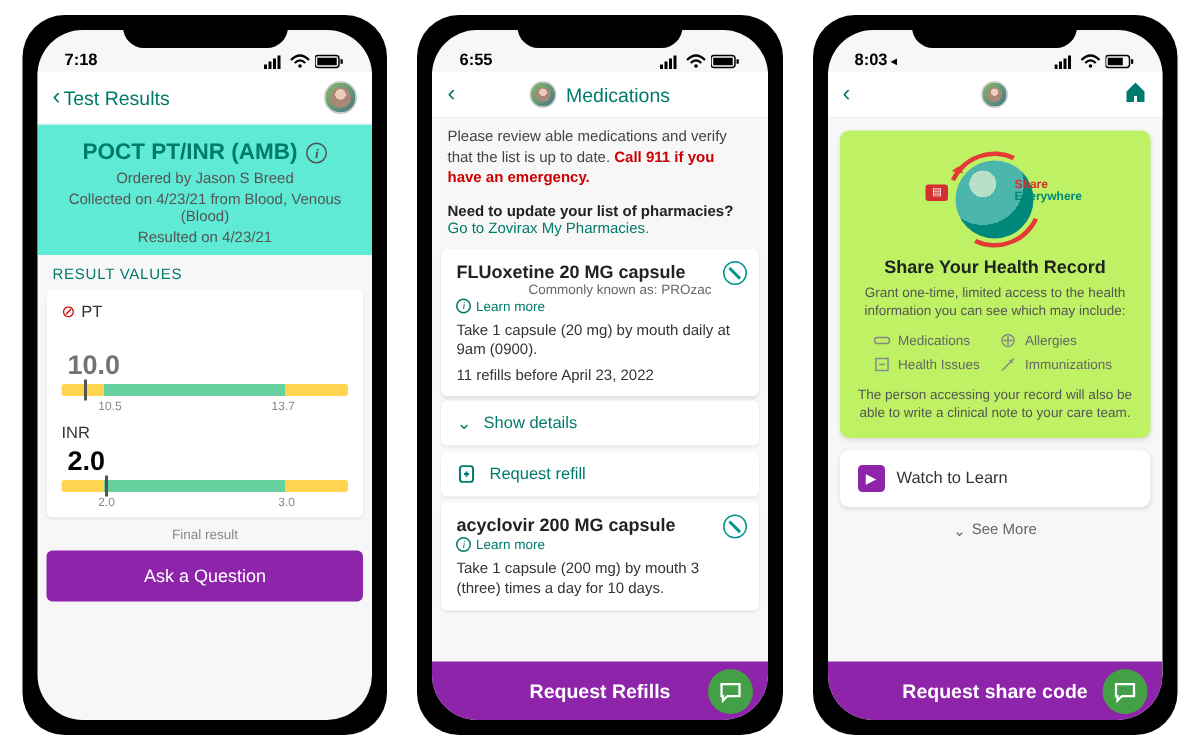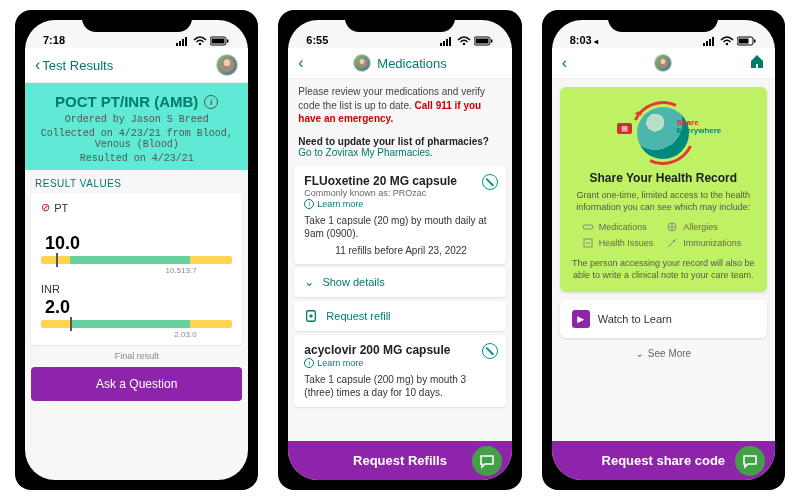--- a/index.html
+++ b/index.html
@@ -1,61 +1,61 @@
 <!DOCTYPE html>
 <html><head>
 <meta charset="utf-8">
 <style>
   * { box-sizing: border-box; margin: 0; padding: 0; font-family: -apple-system, BlinkMacSystemFont, "Segoe UI", Helvetica, Arial, sans-serif; }
   body { background: #fff; width: 800px; height: 500px; display: flex; gap: 20px; padding: 10px 15px; }
-  .phone { flex: 1; background: #000; border-radius: 16px; padding: 10px; position: relative; overflow: hidden; }
+  .phone { flex: 1; background: #000; border-radius: 28px; padding: 10px; position: relative; overflow: hidden; }
   .screen { background: #f7f7f7; border-radius: 30px; height: 100%; overflow: hidden; display: flex; flex-direction: column; position: relative; }
   .notch { position: absolute; top: 0; left: 50%; transform: translateX(-50%); width: 110px; height: 22px; background: #000; border-bottom-left-radius: 14px; border-bottom-right-radius: 14px; z-index: 50; }
   .status-bar { height: 28px; display: flex; align-items: flex-end; padding: 0 18px 2px; font-size: 11px; font-weight: 600; color: #000; justify-content: space-between; }
   .status-right { display: flex; gap: 3px; align-items: center; }
   .sig, .wifi, .batt { display: inline-block; }
   .sig svg, .wifi svg, .batt svg { display: block; }
   .header { display: flex; align-items: center; padding: 6px 10px; gap: 6px; background: #fff; border-bottom: 1px solid #eee;}
   .header.center { justify-content: center; position: relative; }
   .back { color: #007a6b; font-size: 13px; display: flex; align-items: center; gap: 2px; }
   .back .chev { font-size: 16px; line-height: 1; }
   .title { color: #007a6b; font-size: 13px; font-weight: 500; }
   .avatar { width: 22px; height: 22px; border-radius: 50%; background: linear-gradient(135deg,#8b6,#478); border: 1px solid #ccc; position: relative; overflow:hidden;}
   .avatar::after{content:'';position:absolute;inset:3px;background:radial-gradient(circle at 50% 35%, #ecb 30%, #a87 31%);border-radius:50%;}
   .content { flex: 1; overflow: hidden; display: flex; flex-direction: column; }
   .scroll { overflow: hidden; flex: 1; }
 
   
   .p1-head { text-align: center; padding: 10px 8px 6px; background: #5eead4; }
   .p1-head h1 { color: #007a6b; font-size: 15px; font-weight: 600; display: inline-flex; align-items: center; gap: 6px; }
   .info-icon{ width:14px;height:14px;border:1.2px solid #555;border-radius:50%;display:inline-flex;align-items:center;justify-content:center;font-size:9px;color:#555;font-style:italic;font-family:serif;}
-  .p1-head .sub { color: #555; font-size: 10px; margin-top: 3px; font-family: Liberation Mono, monospace; }
+  .p1-head .sub { color: #555; font-size: 10px; margin-top: 3px; }
   .sec-title { color: #007a6b; font-size: 10px; letter-spacing: .5px; padding: 8px 10px 4px; font-weight: 500;}
   .card { background: #fff; margin: 0 6px; padding: 8px 10px 6px; border-radius: 4px; box-shadow: 0 1px 2px rgba(0,0,0,.08); }
   .val-row { display:flex; align-items:center; gap:4px; font-size:11px; color:#333; }
   .alert-ic { color:#c00; font-size:11px; }
   .big-val { font-size: 18px; font-weight: 700; margin: 2px 0 2px 4px;}
-  .red { color:#000000;margin-top:19px; }
+  .red { color:#737373;margin-top:19px; }
   .bar { height: 8px; background: linear-gradient(90deg, #ffd54f 0 15%, #66d19e 15% 78%, #ffd54f 78% 100%); border-radius: 2px; position: relative; margin: 2px 0;}
   .tick { position:absolute; top:-3px; width:2px; height:14px; background:#555; }
-  .scale { display:flex; justify-content:flex-end; font-size:8px; color:#888; padding: 0 2px;}
+  .scale { display:flex; justify-content:space-between; font-size:8px; color:#888; padding: 0 2px;}
   .final { text-align:center; font-size:9px; color:#888; margin:6px 0;}
   .big-btn { background:#8e24aa; color:#fff; text-align:center; padding:10px; font-size:12px; font-weight:500; border-radius:4px; margin: 0 6px;}
 
   
   .p2-intro { padding: 6px 10px; font-size: 10px; color: #444; line-height: 1.35; }
   .p2-intro .em { color: #c00; font-weight: 600; }
   .p2-update { padding: 4px 10px 8px; font-size: 10px; color: #222; }
   .p2-update .link { color: #007a6b; }
   .med-card { background:#fff; margin: 0 6px 6px; border-radius:4px; box-shadow:0 1px 2px rgba(0,0,0,.1); padding:8px 10px; position:relative;}
   .med-name { font-size: 12px; font-weight: 700; color: #222; }
-  .med-sub { font-size: 9px; color: #666; }
+  .med-sub { font-size: 9px; color: #666; margin-left: 48px; }
   .learn { font-size: 9px; color: #007a6b; display:flex; align-items:center; gap:3px; margin-top:1px;}
   .med-dir { font-size: 10px; color: #333; margin-top: 5px; line-height:1.3;}
-  .med-ref { font-size: 10px; color: #333; margin-top: 5px; margin-left: 31px; }
+  .med-ref { font-size: 10px; color: #333; margin-top: 5px; }
   .no-ic { position:absolute; top:8px; right:8px; width:16px;height:16px;border:1.5px solid #009688;border-radius:50%;}
   .no-ic::after{content:'';position:absolute;left:2px;right:2px;top:50%;height:1.5px;background:#009688;transform:translateY(-50%) rotate(45deg);}
   .act-row { background:#fff; margin:0 6px 4px; padding:8px 10px; border-radius:4px; box-shadow:0 1px 2px rgba(0,0,0,.08); font-size:11px; color:#007a6b; display:flex; align-items:center; gap:8px;}
   .act-row.first { margin-top:-4px; border-top:1px solid #eee; box-shadow:0 1px 2px rgba(0,0,0,.08); }
   .act-ic { width:14px; height:14px; display:inline-flex;}
   .chev-d { font-size:12px; }
   .p2-btn { background:#8e24aa; color:#fff; text-align:center; padding:12px; font-size:13px; font-weight:600; position:relative;}
   .fab { position:absolute; right:10px; top:50%; transform:translateY(-50%); width:30px;height:30px;border-radius:50%;background:#43a047;display:flex;align-items:center;justify-content:center;color:#fff;font-size:14px;}
 
   
@@ -196,21 +196,21 @@
       </span>
     </div>
     <div class="header center">
       <span class="p3-back">‹</span>
       <div class="avatar" style="width:18px;height:18px"></div>
       <span class="title">Medications</span>
     </div>
     <div class="content">
       <div class="scroll">
         <div class="p2-intro">
-          <span>Please review your medications and verify code the list is up to date. </span><span class="em">Call 911 if you have an emergency.</span>
+          <span>Please review able medications and verify that the list is up to date. </span><span class="em">Call 911 if you have an emergency.</span>
         </div>
         <div class="p2-update">
           <b>Need to update your list of pharmacies? </b><span class="link">Go to Zovirax My Pharmacies.</span>
         </div>
 
         <div class="med-card">
           <span class="no-ic"></span>
           <div class="med-name">FLUoxetine 20 MG capsule</div>
           <div class="med-sub">Commonly known as: PROzac</div>
           <div class="learn">

